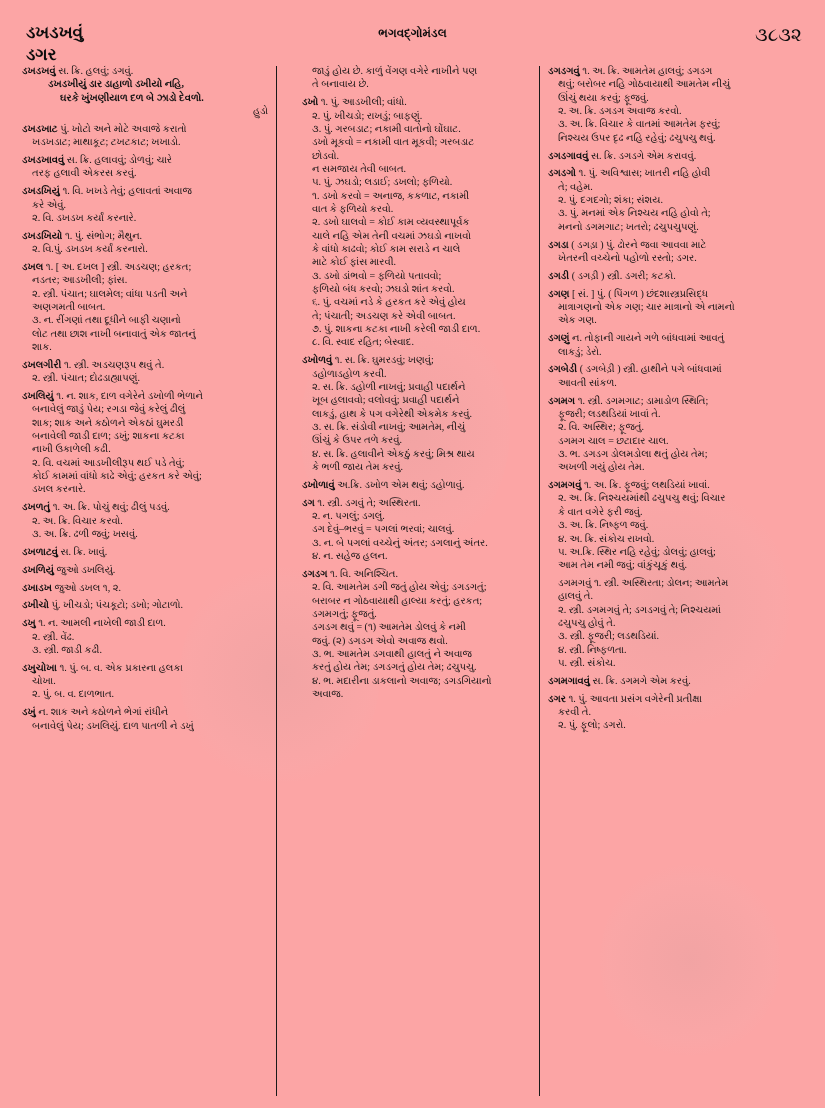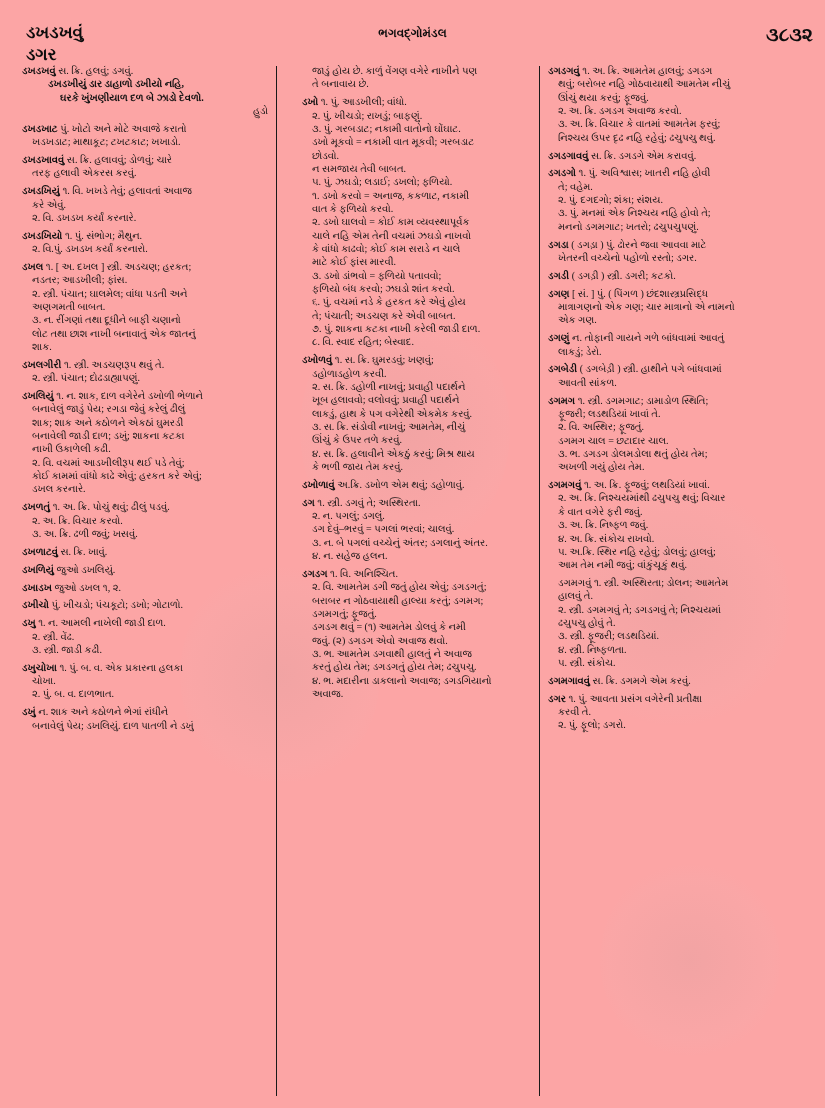--- a/index.html
+++ b/index.html
@@ -56,24 +56,24 @@
     left: 0;
     top: 26px;
     width: 825px;
     text-align: center;
     font-size: 12px;
     font-weight: bold;
     color: #0d0d0d;
   }
   .hdr-right {
     position: absolute;
-    right: 12px;
+    right: 23px;
     top: 24px;
     font-size: 19px;
-    font-weight: bold;
+    font-weight: normal;
     color: #0d0d0d;
   }
 
   
   #columns {
     position: absolute;
     left: 0;
     top: 64px;
     width: 825px;
     height: 1040px;
@@ -293,21 +293,21 @@
         <div class="entry">
           <div class="entry-line justify"><span class="headword">ડગ</span> ૧. સ્ત્રી. ડગવું તે; અસ્થિરતા.</div>
           <div class="sense justify">૨. ન. પગલું; ડગલું.</div>
           <div class="cont justify">ડગ દેવું–ભરવું = પગલાં ભરવાં; ચાલવું.</div>
           <div class="sense justify">૩. ન. બે પગલાં વચ્ચેનું અંતર; ડગલાનું અંતર.</div>
           <div class="sense justify">૪. ન. સહેજ હલન.</div>
         </div>
         <div class="entry">
           <div class="entry-line justify"><span class="headword">ડગડગ</span> ૧. વિ. અનિશ્ચિત.</div>
           <div class="sense justify">૨. વિ. આમતેમ ડગી જતું હોય એવું; ડગડગતું;</div>
-          <div class="cont justify">બરાબર ન ગોઠવાયાથી હાલ્યા કરતું; ડગમગ;</div>
+          <div class="cont justify">બરાબર ન ગોઠવાયાથી હાલ્યા કરતું; હરકત;</div>
           <div class="cont justify">ડગમગતું; ફૂજતું.</div>
           <div class="cont justify">ડગડગ થવું = (૧) આમતેમ ડોલવું કે નમી</div>
           <div class="cont justify">જવું. (૨) ડગડગ એવો અવાજ થવો.</div>
           <div class="sense justify">૩. ભ. આમતેમ ડગવાથી હાલતું ને અવાજ</div>
           <div class="cont justify">કરતું હોય તેમ; ડગડગતું હોય તેમ; ઢચુપચુ.</div>
           <div class="sense justify">૪. ભ. મદારીના ડાકલાનો અવાજ; ડગડગિયાનો</div>
           <div class="cont justify">અવાજ.</div>
         </div>
       </div>
     <div class="col" id="col-3">

